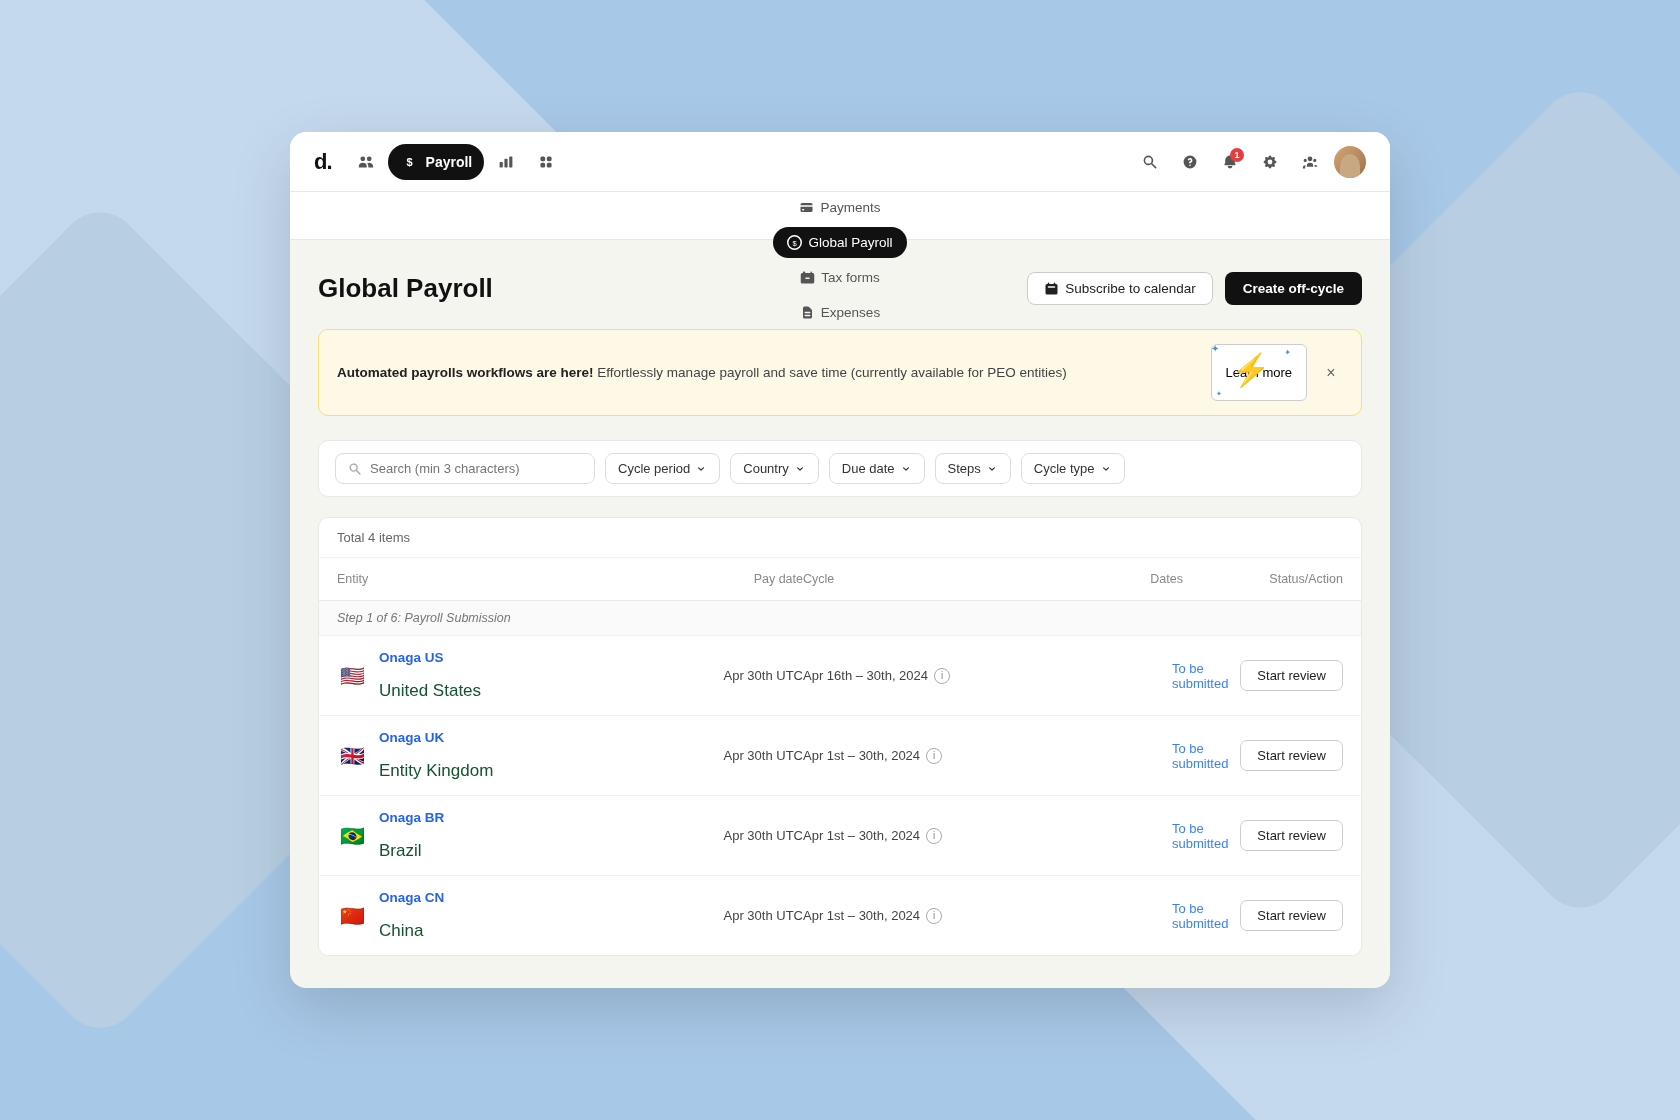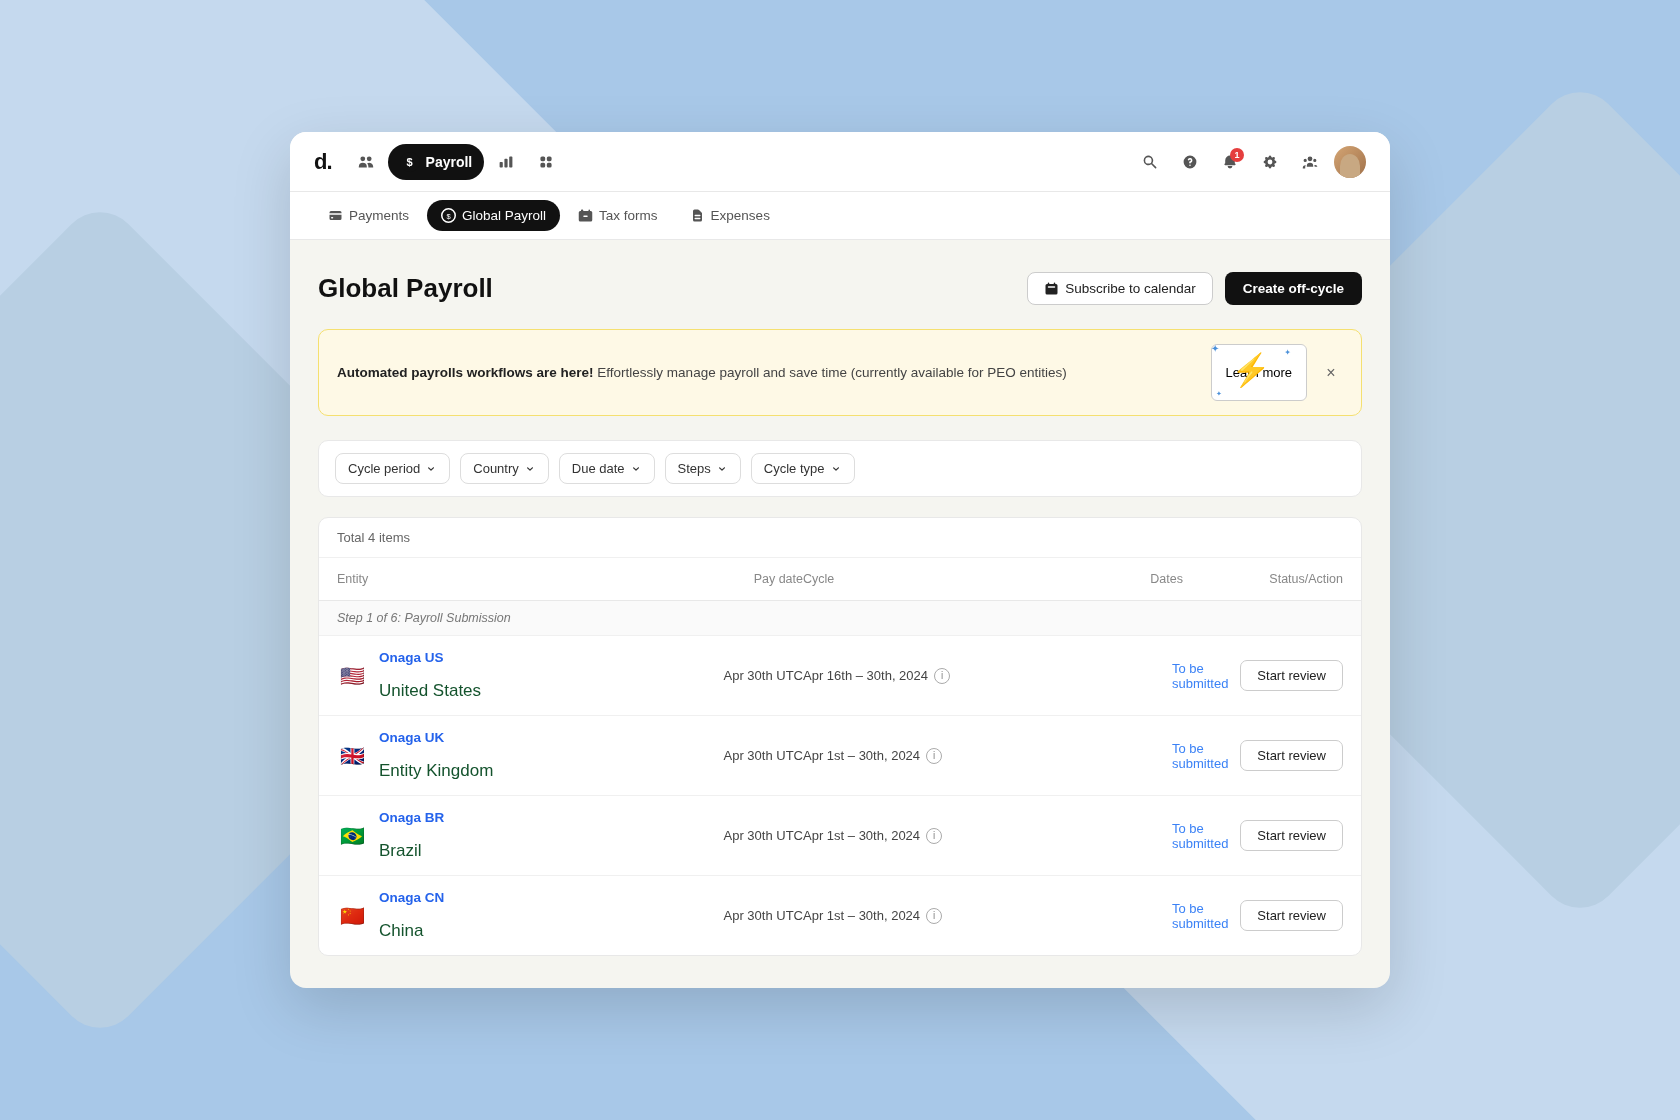--- a/index.html
+++ b/index.html
@@ -153,20 +153,21 @@
 
     
     .sub-nav {
       background: #fff;
       display: flex;
       align-items: center;
       padding: 0 24px;
       height: 48px;
       border-bottom: 1px solid #e8e8e8;
       gap: 4px;
+      flex-direction: column;
     }
     .sub-nav-item {
       display: flex;
       align-items: center;
       gap: 6px;
       padding: 8px 14px;
       border-radius: 20px;
       cursor: pointer;
       font-size: 13.5px;
       color: #555;
@@ -588,20 +589,26 @@
           <span class="star" style="bottom:5px;left:5px;font-size:7px;">✦</span>
           <span style="font-size:32px;position:absolute;top:8px;left:20px;color:#2563eb;">⚡</span>
         </div>
       </div>
       <button class="banner-close">
         <span>×</span>
       </button>
     </div>
 
     <div class="filters-bar">
+      <div class="search-box">
+        <svg width="14" height="14" viewBox="0 0 20 20" fill="currentColor" style="color:#aaa;flex-shrink:0;">
+          <path fill-rule="evenodd" d="M8 4a4 4 0 100 8 4 4 0 000-8zM2 8a6 6 0 1110.89 3.476l4.817 4.817a1 1 0 01-1.414 1.414l-4.816-4.816A6 6 0 012 8z" clip-rule="evenodd"></path>
+        </svg>
+        <input type="text" placeholder="Search (min 3 characters)" style="">
+      </div>
       <button class="filter-btn">
         <span>Cycle period</span>
         <svg width="12" height="12" viewBox="0 0 20 20" fill="currentColor">
           <path fill-rule="evenodd" d="M5.293 7.293a1 1 0 011.414 0L10 10.586l3.293-3.293a1 1 0 111.414 1.414l-4 4a1 1 0 01-1.414 0l-4-4a1 1 0 010-1.414z" clip-rule="evenodd"></path>
         </svg>
       </button>
       <button class="filter-btn">
         <span>Country</span>
         <svg width="12" height="12" viewBox="0 0 20 20" fill="currentColor">
           <path fill-rule="evenodd" d="M5.293 7.293a1 1 0 011.414 0L10 10.586l3.293-3.293a1 1 0 111.414 1.414l-4 4a1 1 0 01-1.414 0l-4-4a1 1 0 010-1.414z" clip-rule="evenodd"></path>

